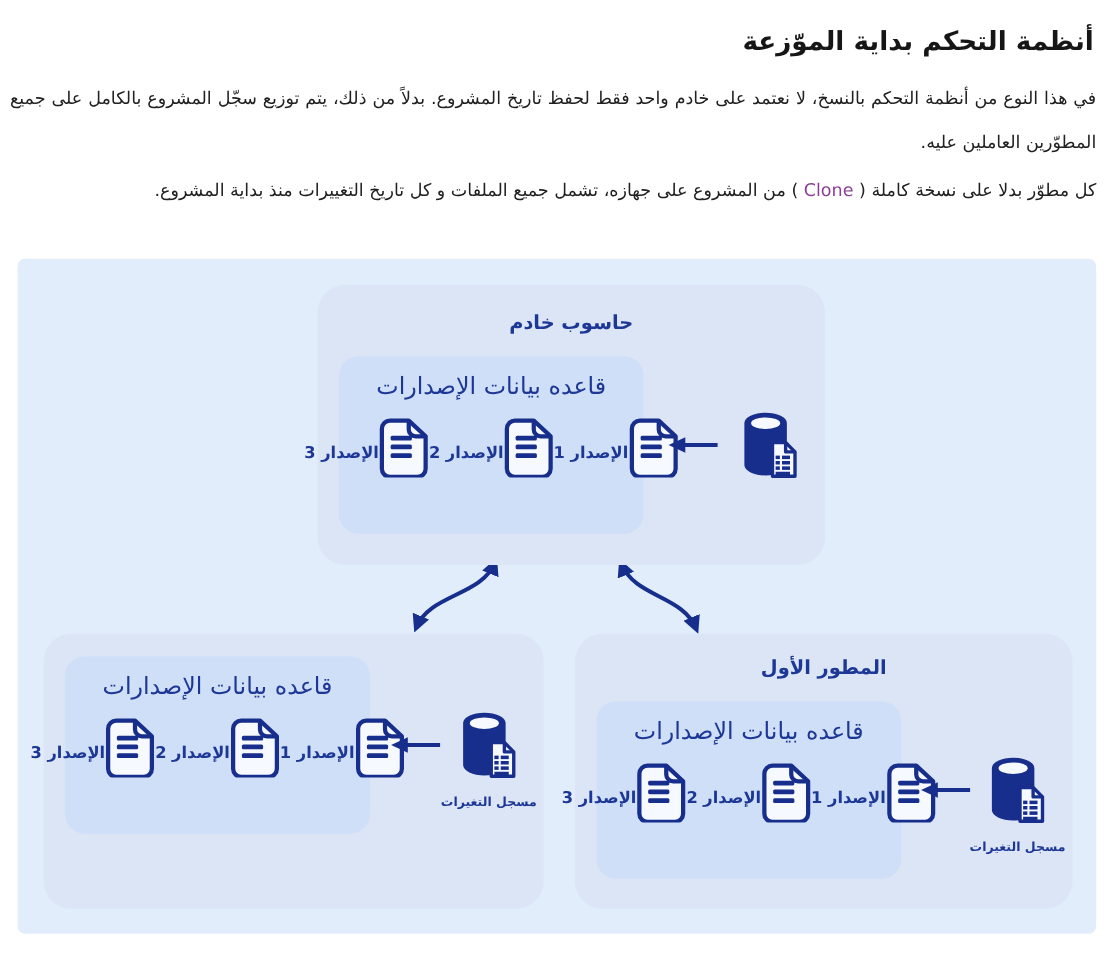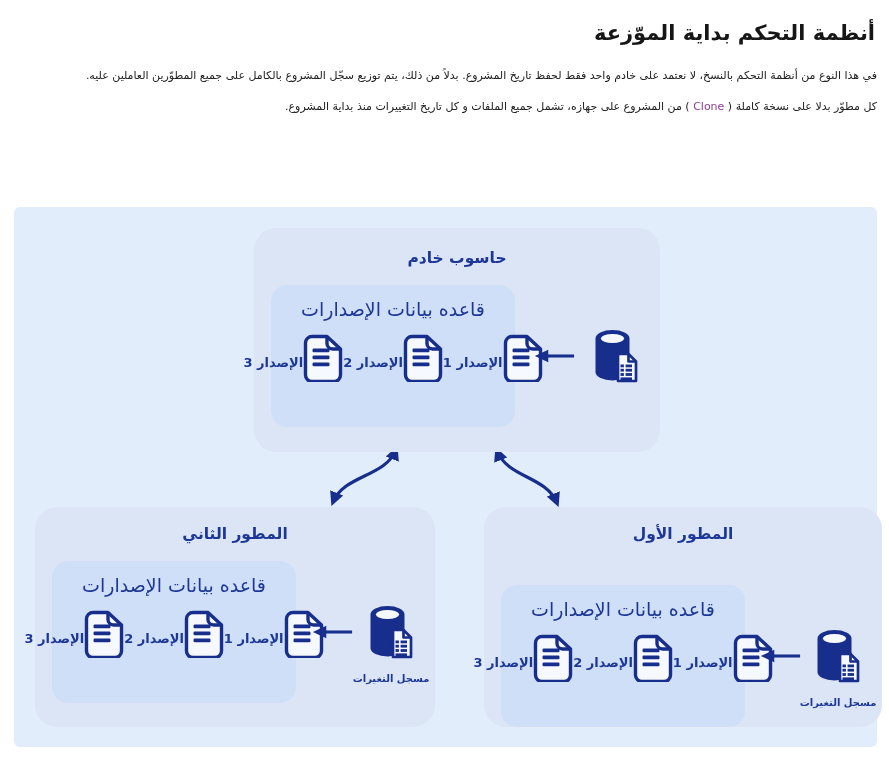--- a/index.html
+++ b/index.html
@@ -23,21 +23,21 @@
   }
   .page-title{
     margin:18px 14px 0 14px;
     font-size:21px;
     font-weight:700;
     color:#161616;
     line-height:1.5;
   }
   .para{
     margin:12px 12px 0 8px;
-    font-size:11px;
+    font-size:14px;
     line-height:2.5;
     color:var(--body-text);
     text-align:justify;
     text-align-last:right;
   }
   .para.second{margin-top:4px;text-align:right;}
   .clone-term{color:var(--highlight);}
   
   .diagram{
     position:absolute;
@@ -54,21 +54,21 @@
   .box{
     position:absolute;
     background:var(--box-bg);
     border-radius:22px;
     display:flex;
     flex-direction:column;
     align-items:stretch;
   }
   .box.server{left:240px;top:21px;width:406px;height:224px;}
   .box.dev-left{left:21px;top:300px;width:400px;height:220px;}
-  .box.dev-right{left:470px;top:300px;width:398px;height:220px;justify-content:space-between;}
+  .box.dev-right{left:446px;top:300px;width:398px;height:220px;}
   .box-title{
     padding-top:18px;
     text-align:center;
     font-size:15.5px;
     font-weight:700;
     color:var(--diagram-text);
   }
   .box.server .box-title{padding-top:21px;}
   .box-row{
     direction:ltr;
@@ -221,21 +221,20 @@
         </svg>
       <div class="db-col">
         <svg class="db-icon">
             <use href="#sym-db"></use>
           </svg>
       </div>
     </div>
   </div>
 
   <div class="box dev-left">
-    <div class="box-title">المطور الثاني</div>
     <div class="box-row">
       <div class="inner-box">
         <div class="inner-title">قاعده بيانات الإصدارات</div>
         <div class="docs-row">
           <div class="ver-unit">
             <svg class="doc-icon">
                 <use href="#sym-doc"></use>
               </svg>
             <div class="ver-label">الإصدار 1</div>
           </div>

